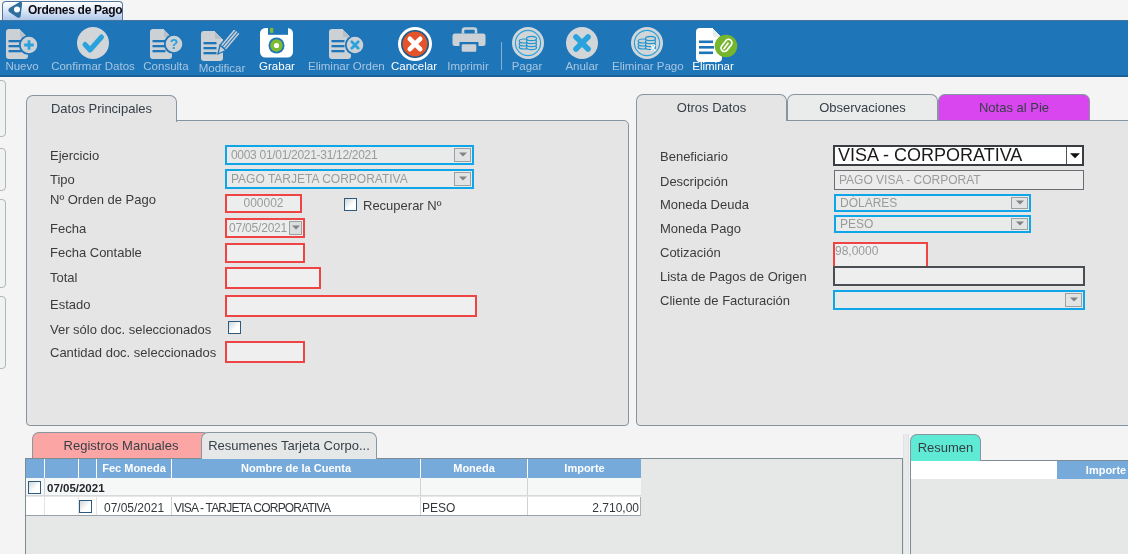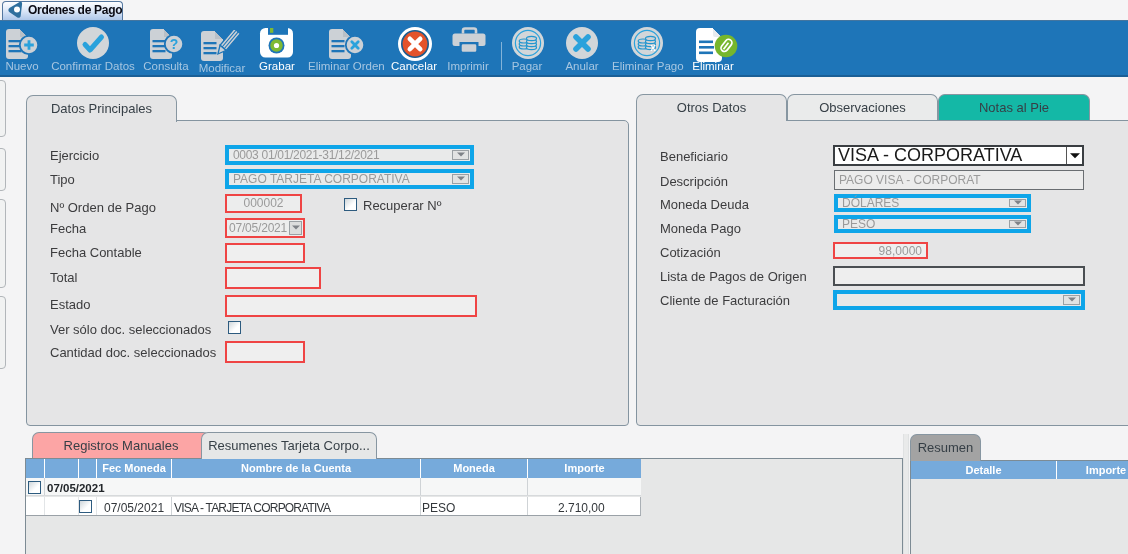--- a/index.html
+++ b/index.html
@@ -1,21 +1,21 @@
 <!DOCTYPE html>
 <html><head>
 <meta charset="utf-8">
 <style>
 *{margin:0;padding:0;box-sizing:border-box}
 html,body{width:1128px;height:554px;overflow:hidden}
 body{position:relative;font-family:"Liberation Sans",sans-serif;background:#f4f4f5}
 .a{position:absolute}
 .lbl{position:absolute;font-size:13px;color:#3c3c3e;white-space:nowrap}
 .fld{position:absolute;background:#eceded;border:2px solid #ef4444}
-.dd{position:absolute;background:#e9eaea;border:4px solid #0ea5e9}
+.dd{position:absolute;background:#e9eaea;border:2px solid #0ea5e9}
 .ddtxt{position:absolute;left:4px;top:50%;transform:translateY(-50%);font-size:12px;color:#9a9a9a;white-space:nowrap}
 .arw{position:absolute;right:1px;top:1px;bottom:1px;width:17px;background:#e2e3e3;border:1px solid #9ba0a4}
 .arw:after{content:"";position:absolute;left:50%;top:50%;transform:translate(-50%,-30%);border:4px solid transparent;border-top-color:#7e8287}
 .cb{position:absolute;width:13px;height:13px;background:linear-gradient(135deg,#cfd6da,#ffffff 60%);border:1px solid #2d5b7f}
 .tab{position:absolute;border:1px solid #8796a1;border-bottom:none;border-radius:7px 7px 0 0;font-size:13px;color:#363f46;text-align:center}
 .tbl{position:absolute;top:40px;width:100%;text-align:center;font-size:11.5px;color:#a6c6e1;white-space:nowrap}
 .hcell{position:absolute;top:0;height:100%;background:#76aadb;color:#fff;font-size:11px;font-weight:bold;text-align:center;line-height:18px;white-space:nowrap;overflow:hidden}
 </style>
 </head>
 <body>
@@ -195,43 +195,43 @@
 <div class="a" style="left:-5px;top:80px;width:11px;height:57px;border:1px solid #b2b6ba;border-radius:4px;background:#f1f2f2"></div>
 <div class="a" style="left:-5px;top:148px;width:11px;height:43px;border:1px solid #b2b6ba;border-radius:4px;background:#f1f2f2"></div>
 <div class="a" style="left:-5px;top:199px;width:11px;height:89px;border:1px solid #b2b6ba;border-radius:4px;background:#f1f2f2"></div>
 <div class="a" style="left:-5px;top:296px;width:11px;height:73px;border:1px solid #b2b6ba;border-radius:4px;background:#f1f2f2"></div>
 
 <div class="a" style="left:26px;top:120px;width:603px;height:306px;background:#e5e5e6;border:1px solid #8494a0;border-radius:0 5px 4px 4px"></div>
 <div class="tab" style="left:26px;top:95px;width:151px;height:27px;background:#e5e5e6;line-height:26px;z-index:2">Datos Principales</div>
 
 <div class="a" style="left:636px;top:120px;width:500px;height:306px;background:#e5e5e6;border:1px solid #8494a0;border-radius:0 0 0 4px"></div>
 <div class="tab" style="left:787px;top:94px;width:151px;height:26px;background:#eaebeb;line-height:25px">Observaciones</div>
-<div class="tab" style="left:938px;top:94px;width:152px;height:26px;background:#14b8a6;line-height:25px">Notas al Pie</div>
+<div class="tab" style="left:938px;top:94px;width:152px;height:26px;background:#d946ef;line-height:25px">Notas al Pie</div>
 <div class="tab" style="left:636px;top:94px;width:151px;height:27px;background:#e5e5e6;line-height:26px;z-index:2">Otros Datos</div>
 
 <div class="tab" style="left:32px;top:432px;width:178px;height:26px;background:#fca5a5;line-height:25px">Registros Manuales</div>
 <div class="tab" style="left:201px;top:432px;width:176px;height:27px;background:#e6e7e7;line-height:26px;z-index:2">Resumenes Tarjeta Corpo...</div>
 <div class="a" style="left:25px;top:458px;width:878px;height:98px;background:#e6e7e7;border:1px solid #7d8b94;border-bottom:none"></div>
 
 <div class="a" style="left:903px;top:434px;width:6px;height:120px;background:#e9eaea;border-left:1px solid #dfe1e2;border-right:1px solid #dfe1e2"></div>
 
-<div class="tab" style="left:910px;top:434px;width:71px;height:27px;background:#a3a3a3;line-height:26px;z-index:2">Resumen</div>
+<div class="tab" style="left:910px;top:434px;width:71px;height:27px;background:#5eead4;line-height:26px;z-index:2">Resumen</div>
 <div class="a" style="left:910px;top:460px;width:218px;height:94px;background:#e6e7e7;border-left:1px solid #7d8b94;border-top:1px solid #7d8b94"></div>
 
 <div class="lbl" style="left:50px;top:148px">Ejercicio</div>
 <div class="dd" style="left:225px;top:145px;width:249px;height:20px">
     <span class="ddtxt" style="letter-spacing:-0.3px">0003 01/01/2021-31/12/2021</span>
     <span class="arw"></span>
   </div>
 <div class="lbl" style="left:50px;top:172px">Tipo</div>
 <div class="dd" style="left:225px;top:169px;width:249px;height:20px">
     <span class="ddtxt">PAGO TARJETA CORPORATIVA</span>
     <span class="arw"></span>
   </div>
-<div class="lbl" style="left:50px;top:200px">Nº Orden de Pago</div>
+<div class="lbl" style="left:50px;top:192px">Nº Orden de Pago</div>
 <div class="fld" style="left:225px;top:194px;width:77px;height:19px;text-align:center;font-size:12px;color:#9a9a9a;line-height:15px">000002</div>
 <div class="cb" style="left:344px;top:198px"></div>
 <div class="lbl" style="left:363px;top:198px">Recuperar Nº</div>
 <div class="lbl" style="left:50px;top:221px">Fecha</div>
 <div class="fld" style="left:225px;top:218px;width:80px;height:20px;font-size:12px;color:#9a9a9a;line-height:16px;padding-left:2px;letter-spacing:-0.2px">07/05/2021<span class="arw" style="width:13px;background:#dcdddd"></span></div>
 <div class="lbl" style="left:50px;top:245px">Fecha Contable</div>
 <div class="fld" style="left:225px;top:243px;width:80px;height:20px;background:#efefef"></div>
 <div class="lbl" style="left:50px;top:270px">Total</div>
 <div class="fld" style="left:225px;top:267px;width:96px;height:22px;background:#efefef"></div>
 <div class="lbl" style="left:50px;top:297px">Estado</div>
@@ -252,21 +252,21 @@
 <div class="dd" style="left:834px;top:194px;width:197px;height:18px">
     <span class="ddtxt">DÓLARES</span>
     <span class="arw"></span>
   </div>
 <div class="lbl" style="left:660px;top:221px">Moneda Pago</div>
 <div class="dd" style="left:834px;top:215px;width:197px;height:18px">
     <span class="ddtxt">PESO</span>
     <span class="arw"></span>
   </div>
 <div class="lbl" style="left:660px;top:245px">Cotización</div>
-<div class="fld" style="left:833px;top:242px;width:95px;height:17px;background:#efefef;font-size:12px;color:#9a9a9a;line-height:15px;text-align:right;padding-right:4px">98,0000</div>
+<div class="fld" style="left:833px;top:242px;width:95px;height:26px;background:#efefef;font-size:12px;color:#9a9a9a;line-height:15px;text-align:left;padding-right:4px">98,0000</div>
 <div class="lbl" style="left:660px;top:269px">Lista de Pagos de Origen</div>
 <div class="fld" style="left:833px;top:266px;width:252px;height:20px;background:#eeeeee;border:2px solid #4a4e52"></div>
 <div class="lbl" style="left:660px;top:293px">Cliente de Facturación</div>
 <div class="dd" style="left:833px;top:290px;width:252px;height:20px;background:#e7e8e8">
     <span class="arw"></span>
   </div>
 
 <div class="a" style="left:26px;top:459px;width:615px;height:19px;background:#fff">
  <div class="hcell" style="left:0;width:18px"></div>
  <div class="hcell" style="left:19px;width:33px"></div>
@@ -288,18 +288,17 @@
  <div class="a" style="left:52px;top:0;width:1px;height:100%;background:#e2e5e7"></div>
  <div class="a" style="left:70px;top:0;width:1px;height:100%;background:#e2e5e7"></div>
  <div class="a" style="left:145px;top:0;width:1px;height:100%;background:#cfd3d6"></div>
  <div class="a" style="left:394px;top:0;width:1px;height:100%;background:#cfd3d6"></div>
  <div class="a" style="left:501px;top:0;width:1px;height:100%;background:#cfd3d6"></div>
 </div>
 <div class="cb" style="left:79px;top:500px"></div>
 <div class="a" style="left:104px;top:501px;font-size:12px;color:#33373b">07/05/2021</div>
 <div class="a" style="left:174px;top:501px;font-size:12px;letter-spacing:-0.8px;color:#33373b">VISA - TARJETA CORPORATIVA</div>
 <div class="a" style="left:422px;top:501px;font-size:12px;color:#33373b">PESO</div>
-<div class="a" style="left:558px;top:501px;width:81px;text-align:left;font-size:12px;color:#33373b">2.710,00</div>
+<div class="a" style="left:558px;top:501px;width:81px;text-align:right;font-size:12px;color:#33373b">2.710,00</div>
 
 <div class="a" style="left:911px;top:461px;width:245px;height:18px;background:#fff">
- <div class="hcell" style="left:0;width:145px">Detalle</div>
  <div class="hcell" style="left:146px;width:98px">Importe</div>
 </div>
 
 </body></html>

